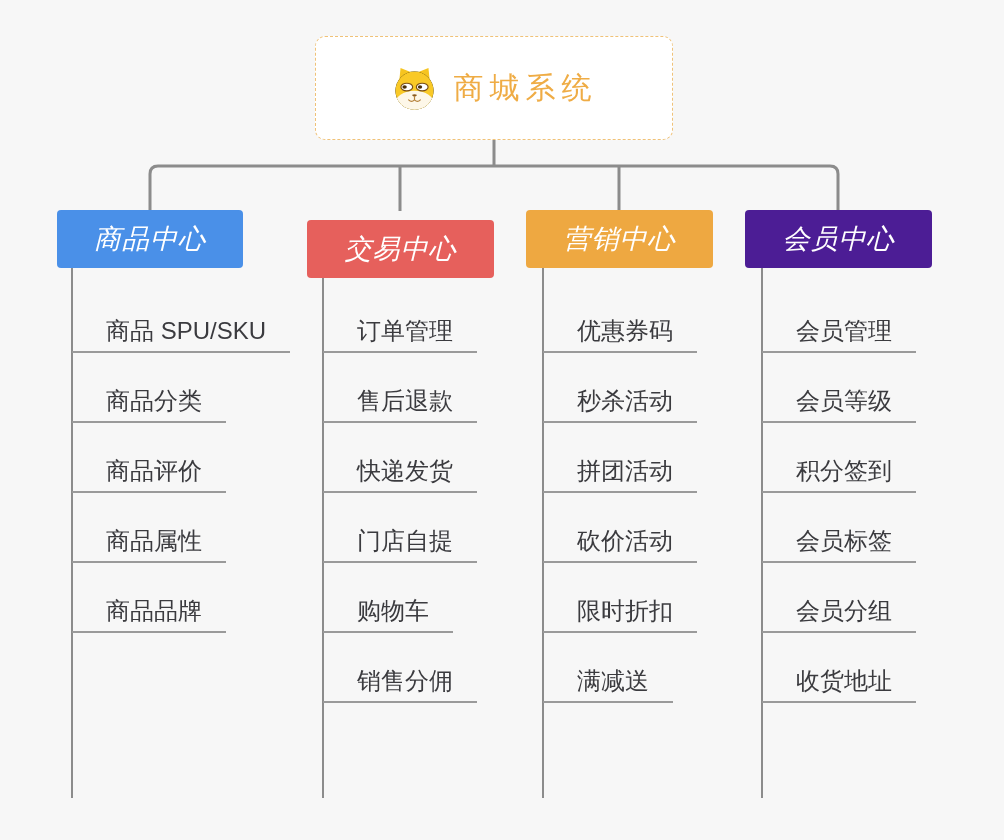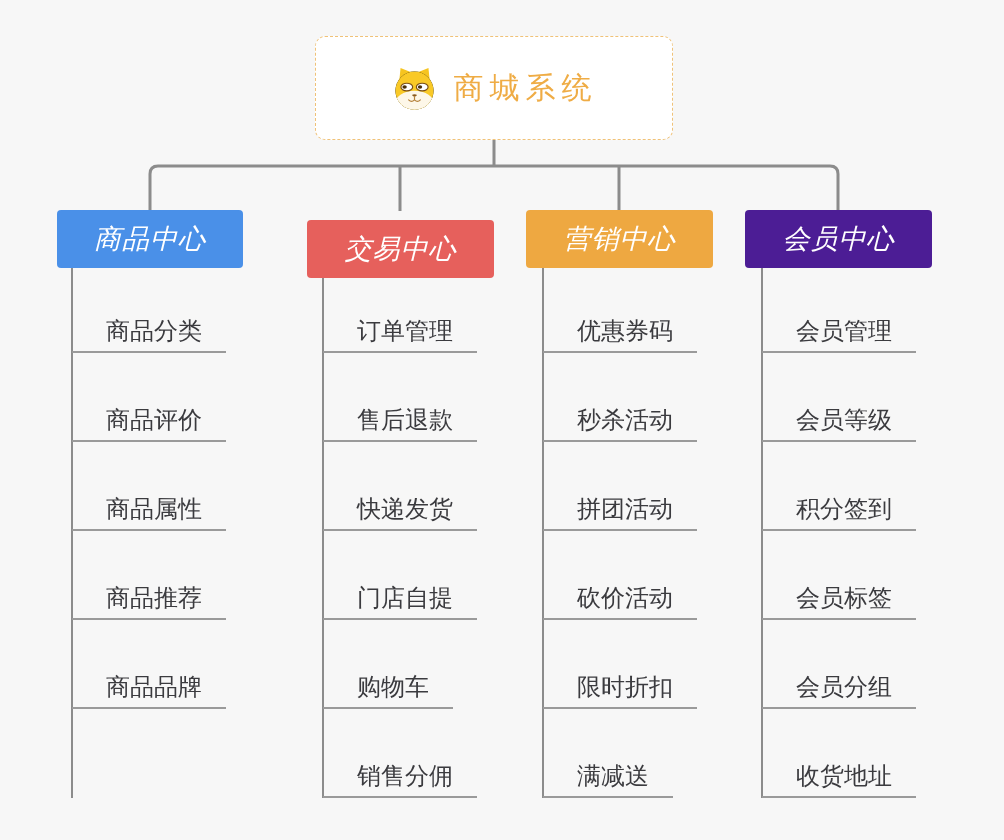--- a/index.html
+++ b/index.html
@@ -45,21 +45,21 @@
   .col {
     position: absolute; top: 268px;
     display: flex; flex-direction: column; align-items: flex-start;
   }
   .col-0 { left: 72px; }
   .col-1 { left: 323px; }
   .col-2 { left: 543px; }
   .col-3 { left: 762px; }
 
   .leaf {
-    height: 89px; box-sizing: border-box;
+    height: 70px; box-sizing: border-box;
     border-bottom: 2px solid #9a9a9a;
     padding: 0 24px 4px 34px;
     display: flex; align-items: flex-end;
     font-size: 24px; color: #3b3b3f;
     white-space: nowrap; cursor: pointer;
   }
   .leaf:first-child { height: 85px; }
 </style>
 </head>
 <body>
@@ -106,30 +106,30 @@
   </div>
   <div class="branch branch-2" style="background-color: rgb(238, 168, 65);">
     <span>营销中心</span>
   </div>
   <div class="branch branch-3" style="background-color: #4c1d95;">
     <span>会员中心</span>
   </div>
 
   <div class="col col-0">
     <div class="leaf">
+        <span>商品 SPU/SKU</span>
+      </div>
+    <div class="leaf">
         <span>商品分类</span>
       </div>
     <div class="leaf">
         <span>商品评价</span>
       </div>
     <div class="leaf">
         <span>商品属性</span>
-      </div>
-    <div class="leaf">
-        <span>商品推荐</span>
       </div>
     <div class="leaf">
         <span>商品品牌</span>
       </div>
   </div>
 
   <div class="col col-1">
     <div class="leaf">
         <span>订单管理</span>
       </div>

